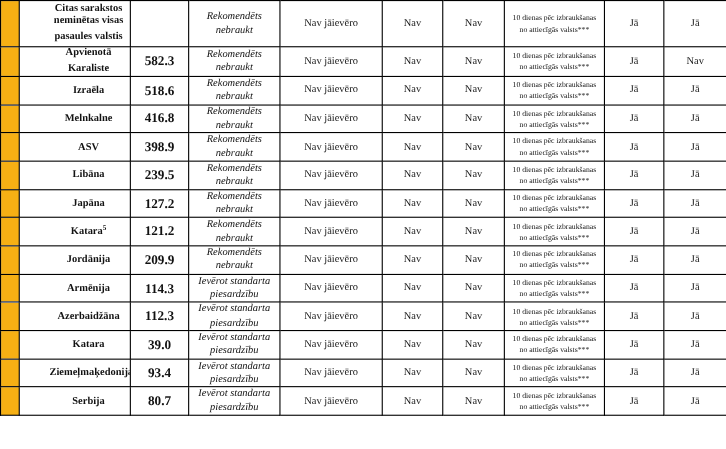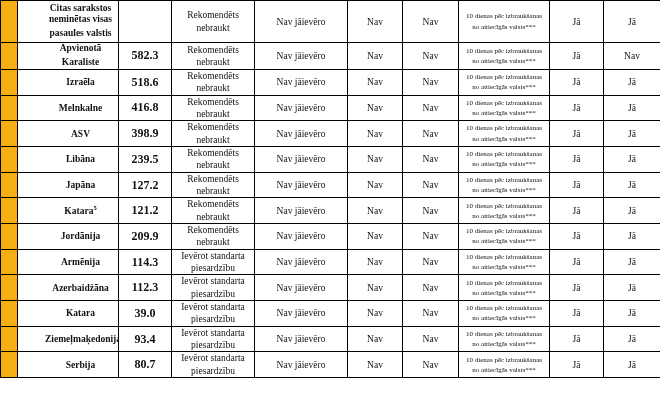--- a/index.html
+++ b/index.html
@@ -13,21 +13,21 @@
   td{
     border:1px solid #000;text-align:center;vertical-align:middle;
     padding:0 2px;overflow:hidden;
   }
   tr{height:21px;}
   tr.tall{height:42px;}
   td.c0{background:var(--marker,#F6B014);padding:0;}
   td.c1{font-weight:bold;font-size:9.5px;line-height:1.25;padding-left:27px;}
   td.c1 sup{font-size:6.5px;font-weight:bold;}
   td.c2{font-weight:bold;font-size:12px;}
-  td.c3{font-size:9.5px;line-height:1.3;}
+  td.c3{font-size:9.5px;line-height:1.3;font-style:italic;}
   td.c4,td.c5,td.c6,td.c8,td.c9{font-size:9.5px;}
   td.c7{font-size:7px;line-height:1.45;padding:0 3px;margin-left:43px;}
 </style>
 </head>
 <body>
 
 <table>
   <colgroup>
     <col style="width:17px">
       <col style="width:101px">

